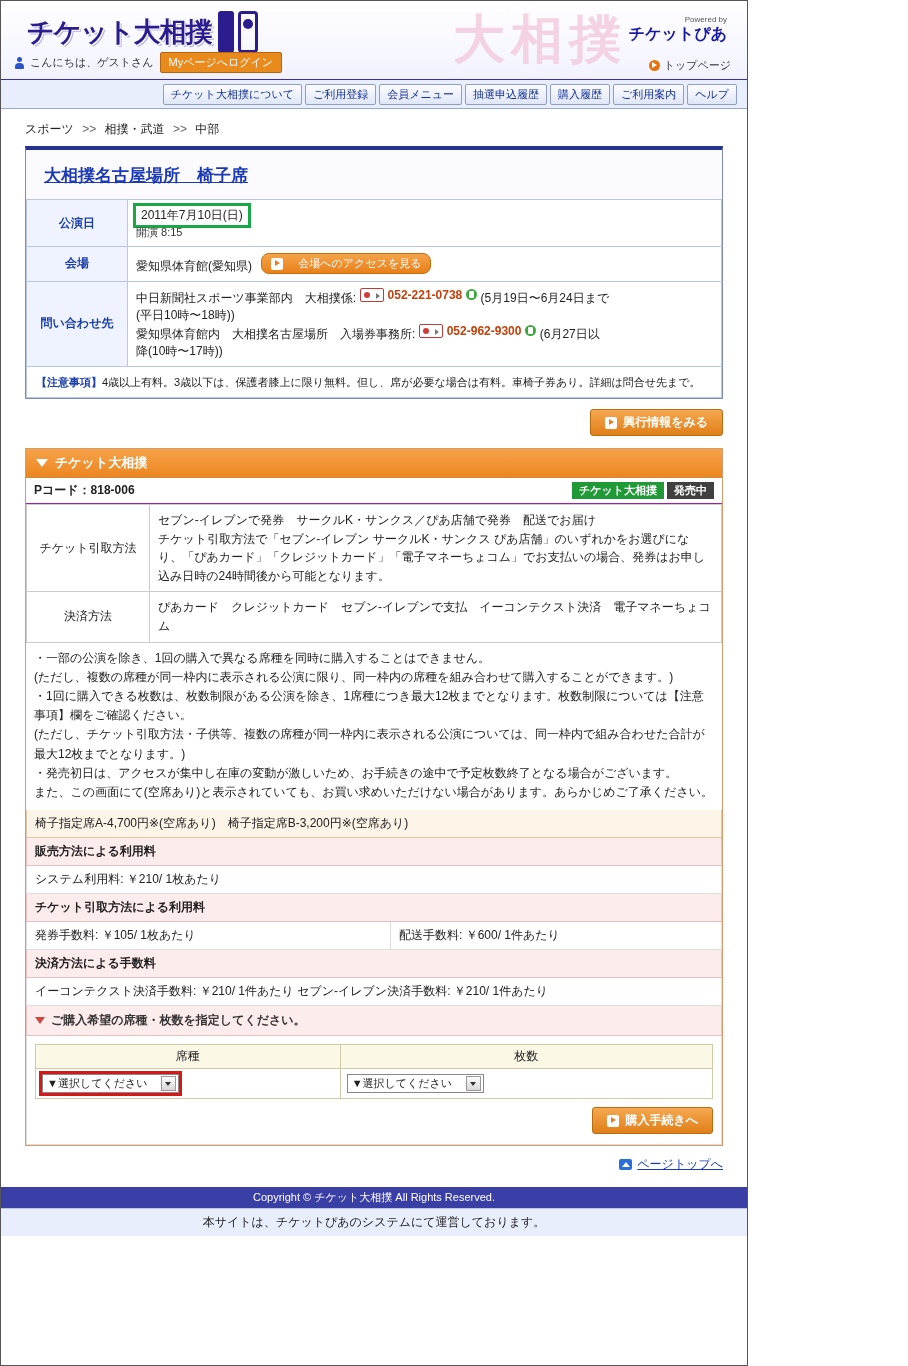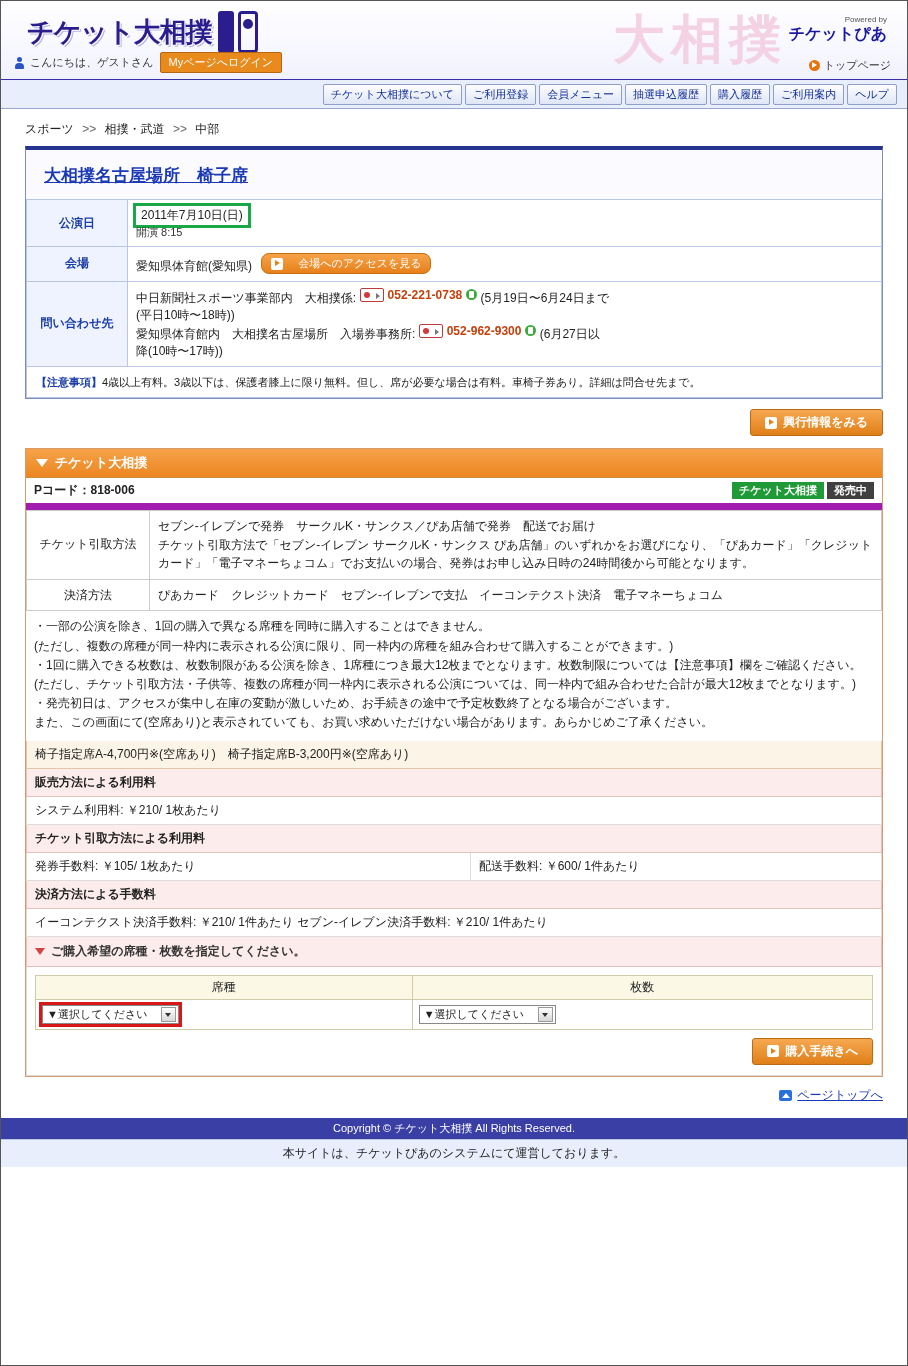--- a/index.html
+++ b/index.html
@@ -3,21 +3,21 @@
 <meta charset="utf-8">
 <style>
   html,body{margin:0;padding:0;}
   body{
     width:908px;height:1366px;
     background:#ffffff;
     font-family:"Liberation Sans","DejaVu Sans",sans-serif;
     font-size:12px;color:#222;
     -webkit-font-smoothing:none;
   }
-  .page{position:relative;width:908px;height:1366px;box-sizing:border-box;border:1px solid #555;overflow:hidden;background:#fff;}
+  .page{position:relative;width:748px;height:1366px;box-sizing:border-box;border:1px solid #555;overflow:hidden;background:#fff;}
 
   
   .header{position:relative;height:78px;background:linear-gradient(#ffffff,#f2f2ff);border-bottom:1px solid #3a2fa0;overflow:hidden;}
   .logo{position:absolute;left:26px;top:8px;display:flex;align-items:center;gap:4px;}
   .logo-text{font-family:"DejaVu Sans",sans-serif;font-weight:bold;font-size:27px;color:#2b1d8e;letter-spacing:-1px;
     text-shadow:1px 1px 0 #fff,2px 2px 0 #b9b2e8;}
   .logo-mark{display:inline-block;width:46px;height:46px;position:relative;}
   .logo-mark .b1{position:absolute;left:2px;top:2px;width:16px;height:42px;background:#2b1d8e;border-radius:3px;}
   .logo-mark .b2{position:absolute;left:22px;top:2px;width:20px;height:42px;border:3px solid #2b1d8e;border-radius:4px;box-sizing:border-box;}
   .logo-mark .b3{position:absolute;left:27px;top:10px;width:10px;height:10px;background:#2b1d8e;border-radius:50%;}
@@ -65,21 +65,21 @@
   .notice{background:#fff;border:1px solid #b9c6e4;border-top:none;padding:7px 9px;font-size:11px;line-height:1.5;}
   .notice b{color:#1b3ea8;}
 
   .kogyou-row{display:flex;justify-content:flex-end;margin:10px 0 12px 0;}
   .orangebtn{display:inline-flex;align-items:center;gap:6px;background:linear-gradient(#f6a851,#e07f18);border:1px solid #b96c10;border-radius:3px;color:#fff;font-size:12px;padding:4px 14px;font-weight:bold;}
 
   
   .tpanel{border:1px solid #d79a6a;background:#fff;}
   .tpanel-head{background:linear-gradient(#f6a24a,#ec8620);border-bottom:1px solid #d08b3e;color:#fff;font-weight:bold;font-size:13px;padding:5px 10px;display:flex;align-items:center;gap:7px;}
   .tri{display:inline-block;width:0;height:0;border-left:6px solid transparent;border-right:6px solid transparent;border-top:8px solid #fff;}
-  .pcode-row{display:flex;align-items:center;justify-content:space-between;padding:4px 8px;border-bottom:7px solid #a21caf;background:#fff;text-align:right;}
+  .pcode-row{display:flex;align-items:center;justify-content:space-between;padding:4px 8px;border-bottom:1px solid #a21caf;background:#fff;text-align:right;}
   .pcode{font-size:12px;font-weight:bold;color:#222;}
   .badges{display:flex;gap:3px;}
   .badge-green{background:#1f9a36;color:#fff;font-size:11px;padding:1px 7px;font-weight:bold;}
   .badge-red{background:#404040;color:#fff;font-size:11px;padding:1px 7px;font-weight:bold;}
   .t-table{width:100%;border-collapse:collapse;font-size:12px;}
   .t-table th{width:110px;border:1px solid #ccc;background:#fff;font-weight:normal;text-align:center;padding:6px;vertical-align:middle;}
   .t-table td{border:1px solid #ccc;padding:6px 8px;line-height:1.55;}
   .bullets{padding:6px 8px 8px 8px;font-size:12px;line-height:1.6;}
   .seat-line{background:#fdf4e8;border:1px solid #e3c6a8;border-top:none;padding:5px 8px;font-size:12px;}
   .fee-h{background:#fdecec;border:1px solid #e6c0c0;border-top:none;padding:5px 8px;font-size:12px;font-weight:bold;}

